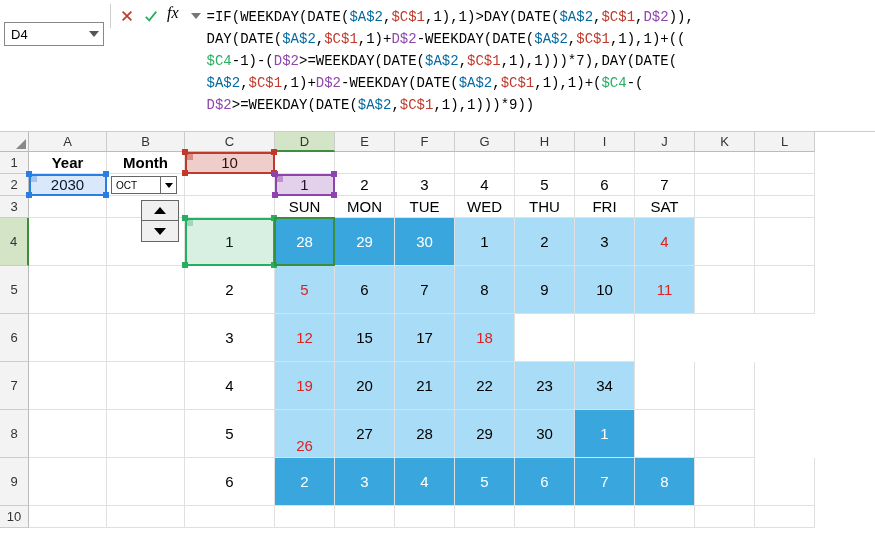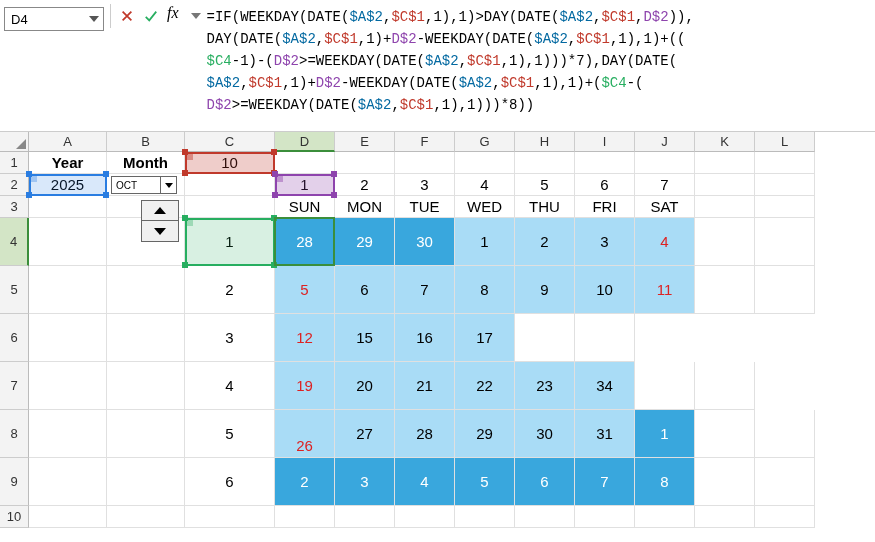--- a/index.html
+++ b/index.html
@@ -20,21 +20,21 @@
   }
   .namebox {
     width: 100px;
     height: 24px;
     border: 1px solid #888;
     background: #fff;
     display: flex;
     align-items: center;
     padding: 0 4px;
     position: relative;
-    margin-top: 5px;
+    margin-top: 20px;
   }
   .namebox input {
     border: none;
     outline: none;
     width: 70px;
     font-size: 13px;
     font-family: inherit;
   }
   .caret {
     width: 0; height: 0;
@@ -253,21 +253,21 @@
       </svg>
   </span>
   <span class="fx">fx</span>
   <span class="tbicon" style="margin-left:-4px;">
     <div class="caret" style="border-top-color:#777;"></div>
   </span>
   <div class="formula-box" id="formula-box"><span>=IF(WEEKDAY(DATE(</span><span class="f-a">$A$2</span><span>,</span><span class="f-c">$C$1</span><span>,1),1)&gt;DAY(DATE(</span><span class="f-a">$A$2</span><span>,</span><span class="f-c">$C$1</span><span>,</span><span class="f-d">D$2</span><span>)),
 DAY(DATE(</span><span class="f-a">$A$2</span><span>,</span><span class="f-c">$C$1</span><span>,1)+</span><span class="f-d">D$2</span><span>-WEEKDAY(DATE(</span><span class="f-a">$A$2</span><span>,</span><span class="f-c">$C$1</span><span>,1),1)+((
 </span><span class="f-c4">$C4</span><span>-1)-(</span><span class="f-d">D$2</span><span>&gt;=WEEKDAY(DATE(</span><span class="f-a">$A$2</span><span>,</span><span class="f-c">$C$1</span><span>,1),1)))*7),DAY(DATE(
 </span><span class="f-a">$A$2</span><span>,</span><span class="f-c">$C$1</span><span>,1)+</span><span class="f-d">D$2</span><span>-WEEKDAY(DATE(</span><span class="f-a">$A$2</span><span>,</span><span class="f-c">$C$1</span><span>,1),1)+(</span><span class="f-c4">$C4</span><span>-(
-</span><span class="f-d">D$2</span><span>&gt;=WEEKDAY(DATE(</span><span class="f-a">$A$2</span><span>,</span><span class="f-c">$C$1</span><span>,1),1)))*8))</span></div>
+</span><span class="f-d">D$2</span><span>&gt;=WEEKDAY(DATE(</span><span class="f-a">$A$2</span><span>,</span><span class="f-c">$C$1</span><span>,1),1)))*9))</span></div>
 </div>
 
 <div class="grid-wrap" id="grid-wrap">
   <div class="sel-all"></div>
   <div class="col-headers" id="col-headers">
       <div class="ch" style="width: 78px;">A</div>
       <div class="ch" style="width: 78px;">B</div>
       <div class="ch" style="width: 90px;">C</div>
       <div class="ch active" style="width: 60px;">D</div>
       <div class="ch" style="width: 60px;">E</div>
@@ -297,21 +297,21 @@
         <div class="cell" style="width: 60px; height: 22px;"></div>
         <div class="cell" style="width: 60px; height: 22px;"></div>
         <div class="cell" style="width: 60px; height: 22px;"></div>
         <div class="cell" style="width: 60px; height: 22px;"></div>
         <div class="cell" style="width: 60px; height: 22px;"></div>
         <div class="cell" style="width: 60px; height: 22px;"></div>
       </div>
       <div class="row" style="height: 22px;">
         <div class="rh" style="height: 22px;">2</div>
         <div class="cell" style="width: 78px; height: 22px;">
-          <span>2025</span>
+          <span>2030</span>
         </div>
         <div class="cell" style="width: 78px; height: 22px;"></div>
         <div class="cell" style="width: 90px; height: 22px;"></div>
         <div class="cell" style="width: 60px; height: 22px;">
           <span>1</span>
         </div>
         <div class="cell" style="width: 60px; height: 22px;">
           <span>2</span>
         </div>
         <div class="cell" style="width: 60px; height: 22px;">
@@ -430,24 +430,24 @@
         <div class="cell" style="width: 90px; height: 48px;">
           <span>3</span>
         </div>
         <div class="cell bg-light" style="width: 60px; height: 48px;">
           <span style="color: rgb(221, 34, 34);">12</span>
         </div>
         <div class="cell bg-light" style="width: 60px; height: 48px;">
           <span>15</span>
         </div>
         <div class="cell bg-light" style="width: 60px; height: 48px;">
-          <span>16</span>
-        </div>
-        <div class="cell bg-light" style="width: 60px; height: 48px;">
           <span>17</span>
+        </div>
+        <div class="cell bg-light" style="width: 60px; height: 48px;">
+          <span style="color: rgb(221, 34, 34);">18</span>
         </div>
         <div class="cell" style="width: 60px; height: 48px;"></div>
         <div class="cell" style="width: 60px; height: 48px;"></div>
       </div>
       <div class="row" style="height: 48px;">
         <div class="rh" style="height: 48px;">7</div>
         <div class="cell" style="width: 78px; height: 48px;"></div>
         <div class="cell" style="width: 78px; height: 48px;"></div>
         <div class="cell" style="width: 90px; height: 48px;">
           <span>4</span>
@@ -487,23 +487,20 @@
           <span>27</span>
         </div>
         <div class="cell bg-light" style="width: 60px; height: 48px;">
           <span>28</span>
         </div>
         <div class="cell bg-light" style="width: 60px; height: 48px;">
           <span>29</span>
         </div>
         <div class="cell bg-light" style="width: 60px; height: 48px;">
           <span>30</span>
-        </div>
-        <div class="cell bg-light" style="width: 60px; height: 48px;">
-          <span>31</span>
         </div>
         <div class="cell bg-dark" style="width: 60px; height: 48px;">
           <span>1</span>
         </div>
         <div class="cell" style="width: 60px; height: 48px;"></div>
         <div class="cell" style="width: 60px; height: 48px;"></div>
       </div>
       <div class="row" style="height: 48px;">
         <div class="rh" style="height: 48px;">9</div>
         <div class="cell" style="width: 78px; height: 48px;"></div>

